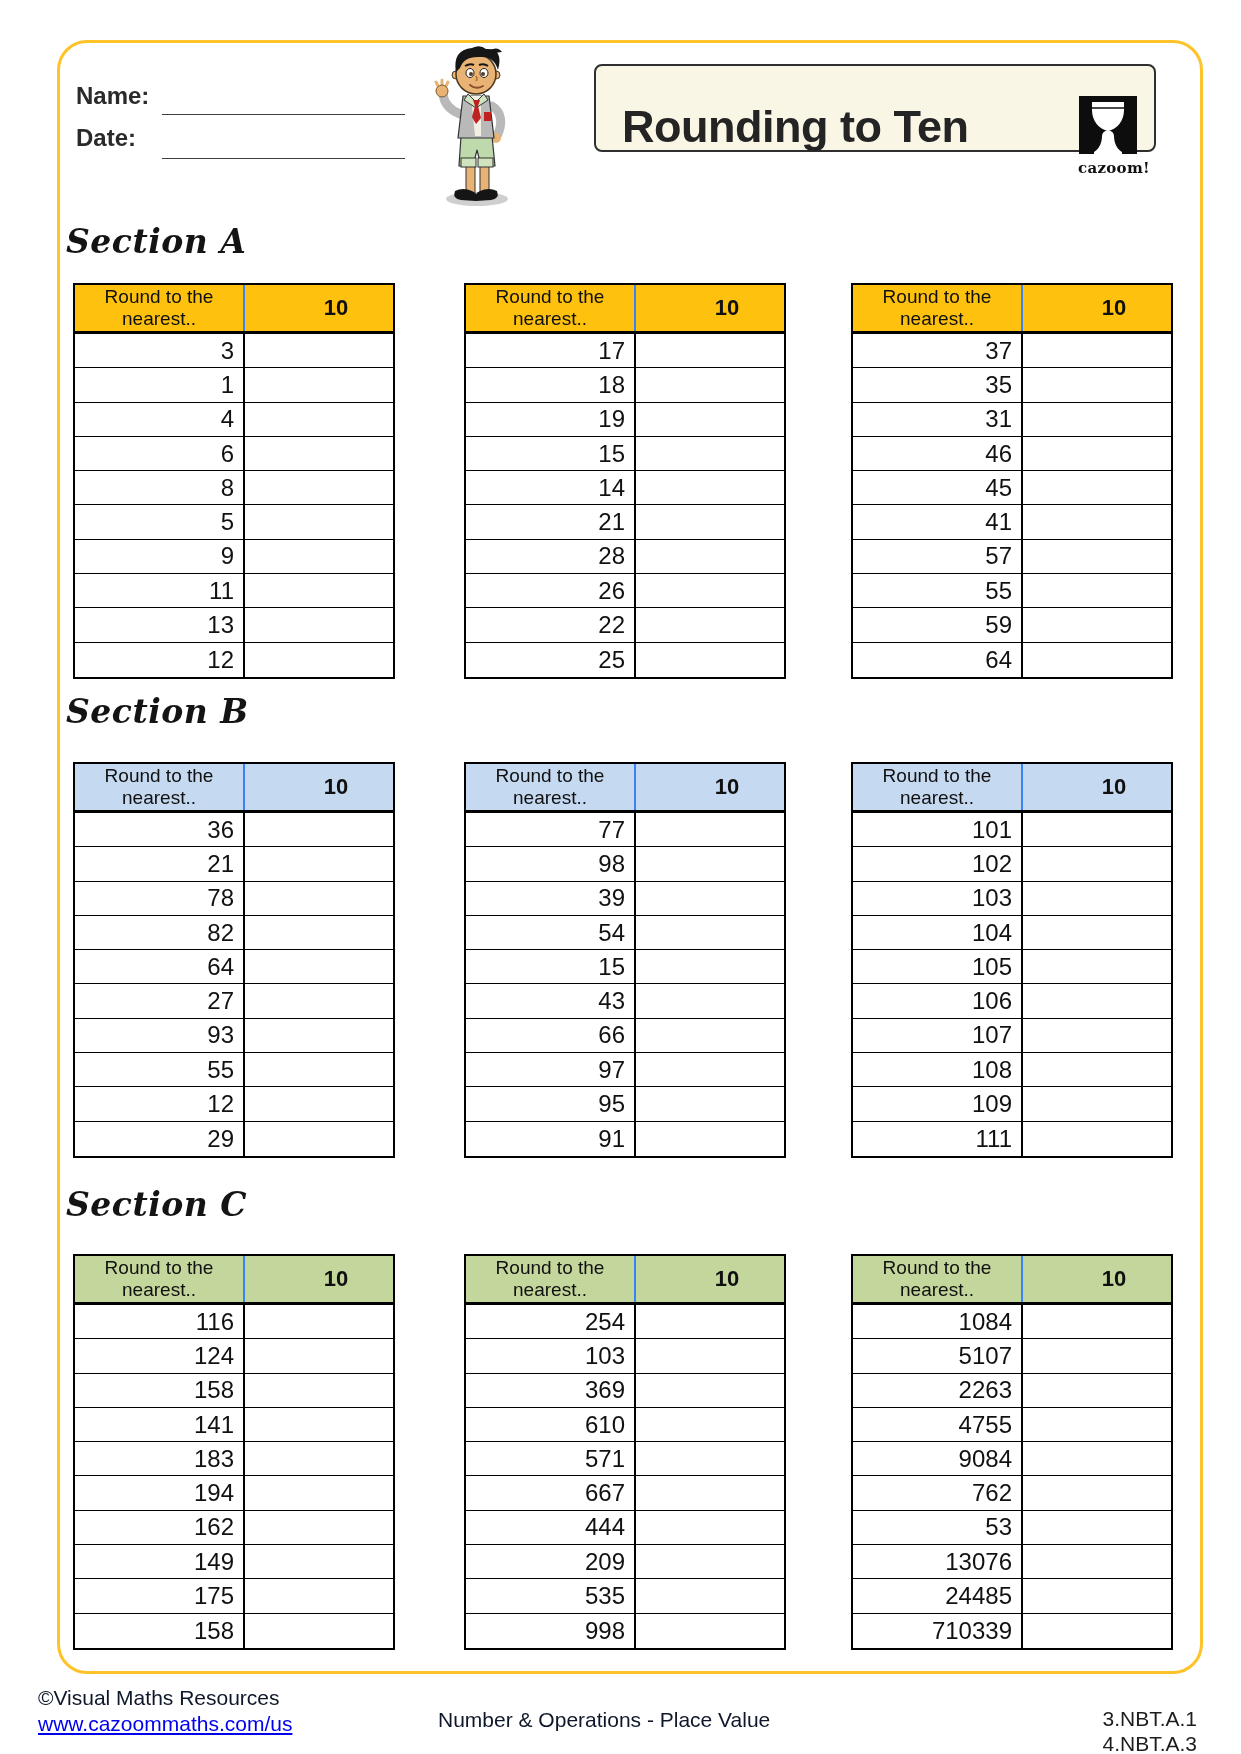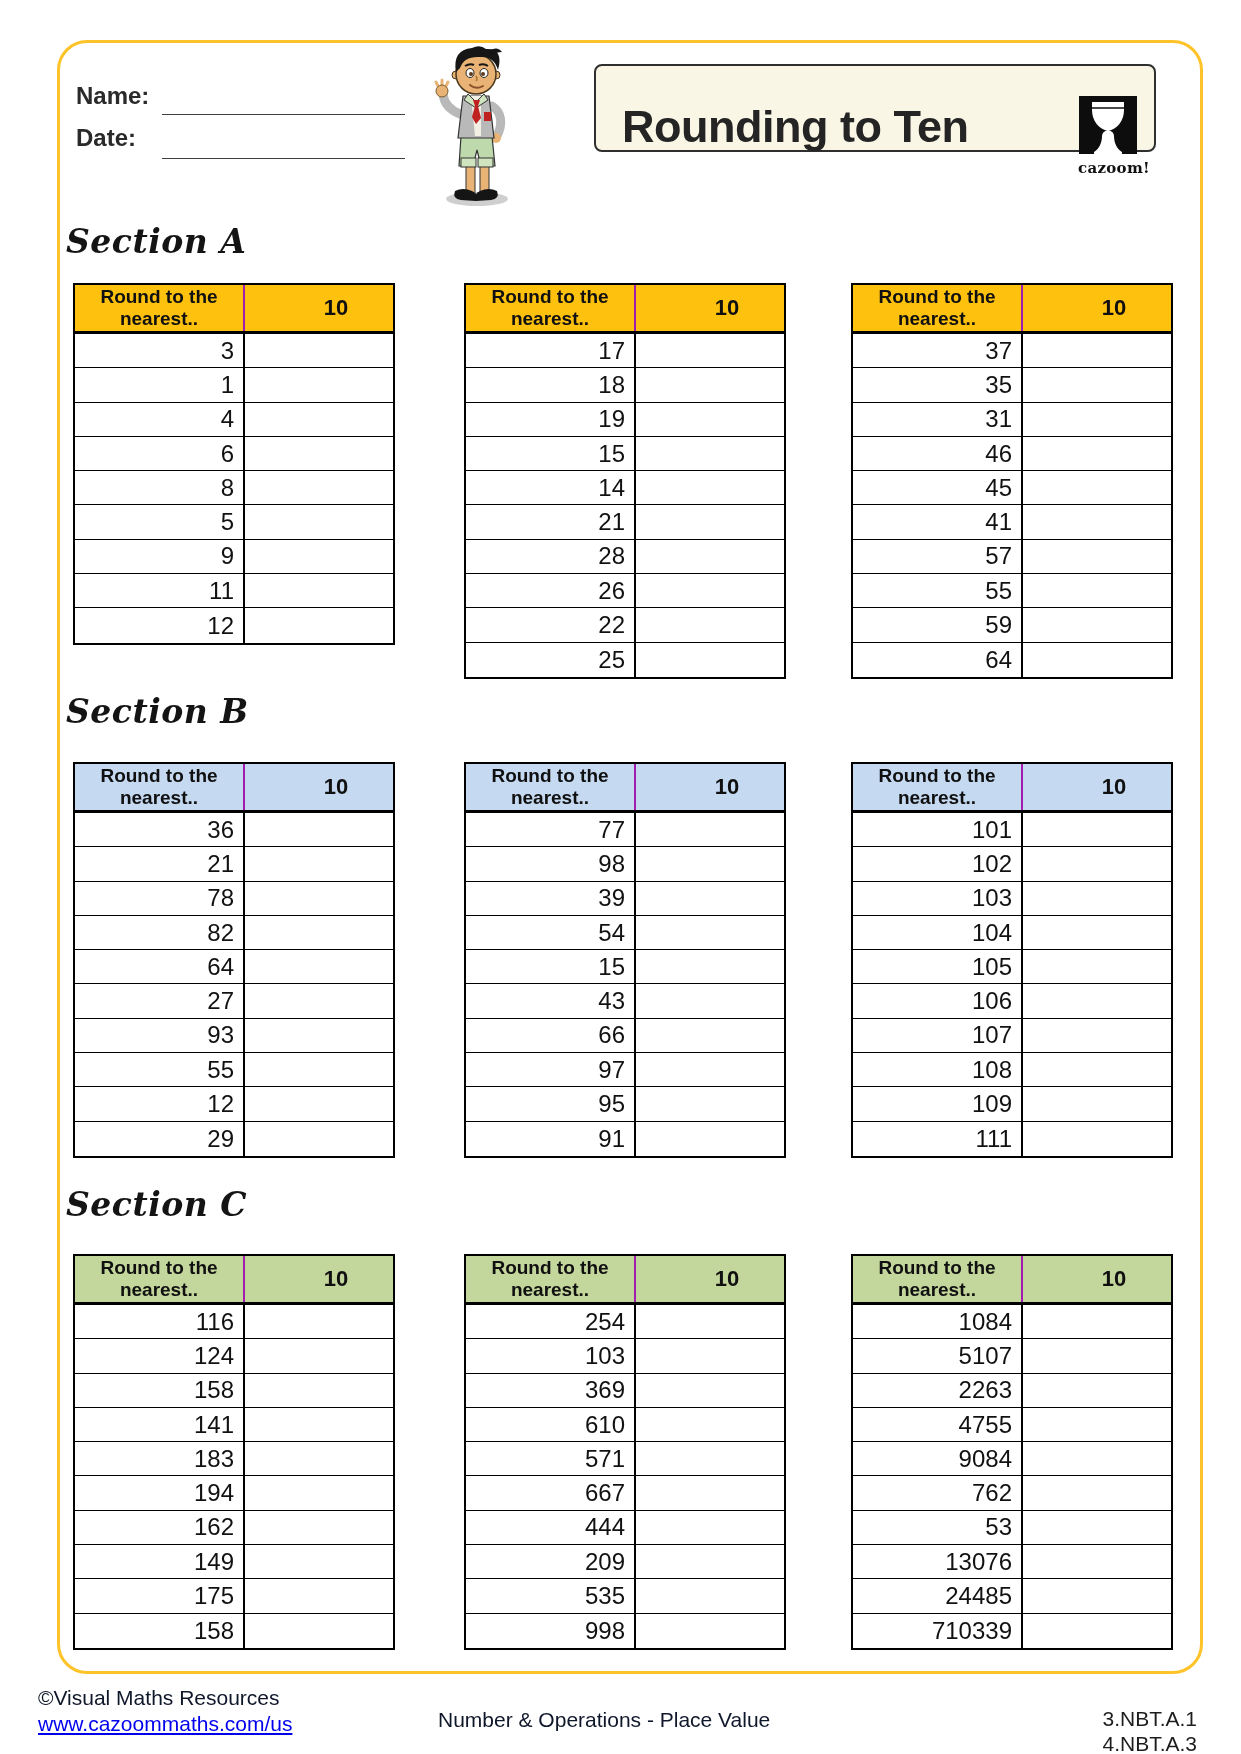--- a/index.html
+++ b/index.html
@@ -29,23 +29,23 @@
   }
   .sec-heading{
     position:absolute;font-family:"DejaVu Serif",serif;font-style:italic;font-weight:bold;
     font-size:33px;color:#141414;letter-spacing:0.5px;white-space:nowrap;
   }
   .wtable{
     position:absolute;width:318px;border:2px solid #000;background:#fff;box-sizing:content-box;
   }
   .wt-head{display:flex;height:46px;border-bottom:3px solid #000;}
   .wt-h1{
-    width:170px;border-right:2px solid #a21caf;box-sizing:border-box;
+    width:170px;border-right:2px solid #3b82f6;box-sizing:border-box;
     display:flex;align-items:center;justify-content:center;text-align:center;
-    font-weight:bold;font-size:19px;line-height:1.18;padding:0 8px;color:#101010;
+    font-weight:normal;font-size:19px;line-height:1.18;padding:0 8px;color:#101010;
   }
   .wt-h2{flex:1;display:flex;align-items:center;justify-content:center;font-weight:bold;font-size:22px;color:#101010;margin-left:34px;}
   .wt-row{display:flex;height:34.3px;border-bottom:1px solid #000;box-sizing:border-box;}
   .wt-row:last-child{border-bottom:none;}
   .wt-c1{
     width:170px;border-right:2px solid #000;box-sizing:border-box;
     display:flex;align-items:center;justify-content:flex-end;
     padding-right:9px;font-size:24px;color:#111;
   }
   .wt-c2{flex:1;}
@@ -147,20 +147,24 @@
       </div>
       <div class="wt-row">
         <div class="wt-c1">9</div>
         <div class="wt-c2"></div>
       </div>
       <div class="wt-row">
         <div class="wt-c1">11</div>
         <div class="wt-c2"></div>
       </div>
       <div class="wt-row">
+        <div class="wt-c1">13</div>
+        <div class="wt-c2"></div>
+      </div>
+      <div class="wt-row">
         <div class="wt-c1">12</div>
         <div class="wt-c2"></div>
       </div>
     </div>
     <div class="wtable" style="left: 464px; top: 283px;">
       <div class="wt-head" style="background: rgb(254, 193, 13);">
         <div class="wt-h1">Round to the nearest..</div>
         <div class="wt-h2">10</div>
       </div>
       <div class="wt-row">

